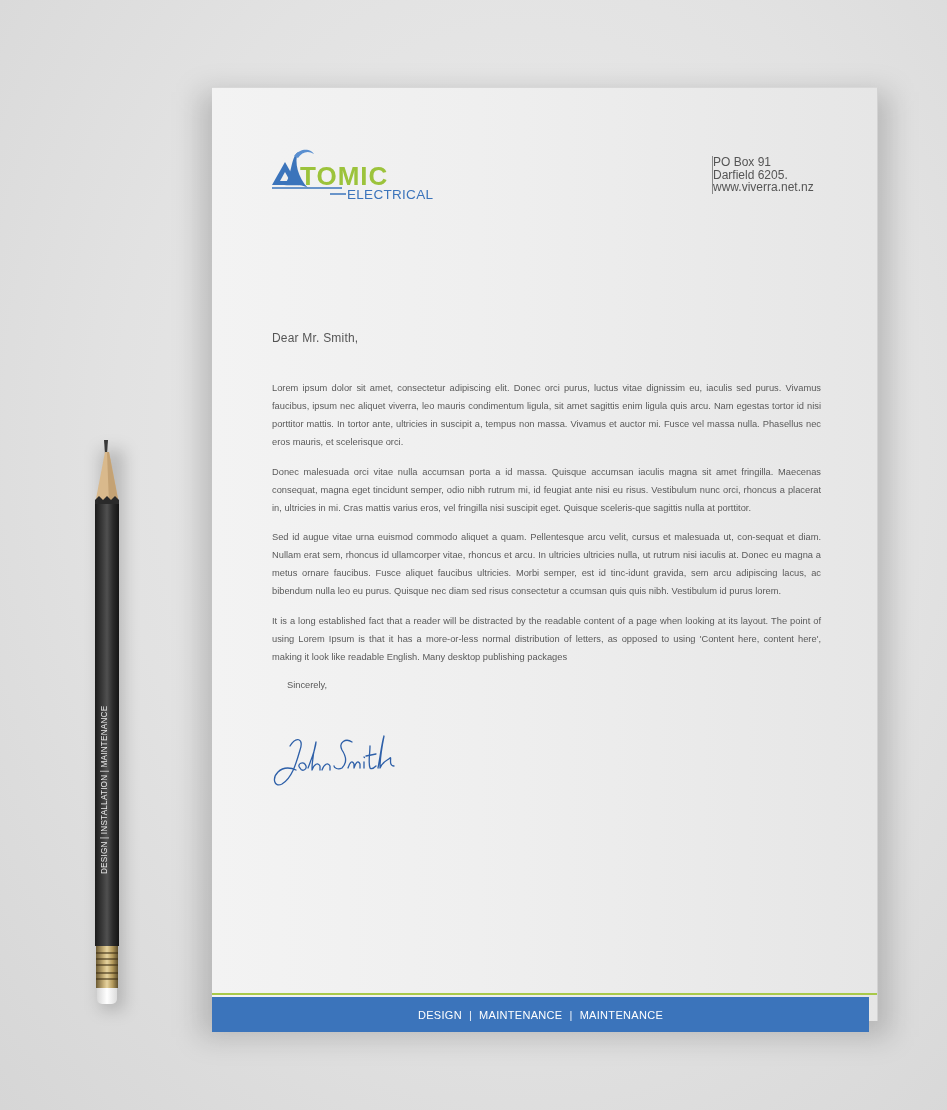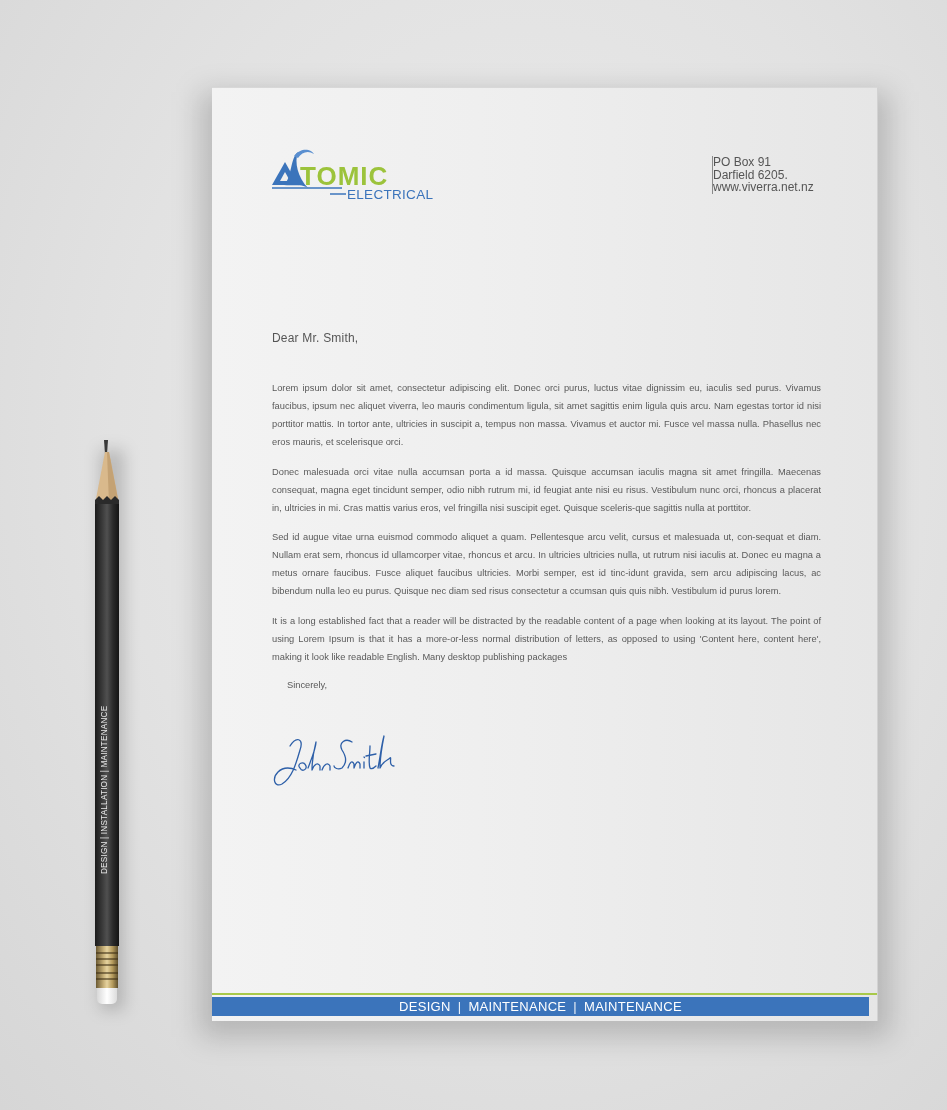--- a/index.html
+++ b/index.html
@@ -37,24 +37,24 @@
     .body-text p { margin: 0 0 11.6px 0; }
     .closing {
       position: absolute; left: 60px; top: 592px;
       font-size: 9.3px; color: #5a5a5a; margin-left: 15px;
     }
     .signature { position: absolute; left: 58px; top: 640px; width: 130px; height: 62px; }
     .footer-line {
       position: absolute; left: 0; right: 0; top: 905px; height: 2px; background: #a8c94a;
     }
     .footer-bar {
-      position: absolute; left: 0; right: 8px; top: 909px; height: 19px;
+      position: absolute; left: 0; right: 8px; top: 909px; height: 35px;
       background: #3b74bb; color: #fff;
       display: flex; align-items: center; justify-content: center;
-      font-size: 13px; letter-spacing: 0.3px;
+      font-size: 11px; letter-spacing: 0.3px;
     }
     .footer-bar .sep { margin: 0 7px; opacity: 0.9; }
 
     
     .pencil-shadow {
       position: absolute; left: 100px; top: 450px; width: 24px; height: 560px;
       background: rgba(0,0,0,0.18); filter: blur(8px);
     }
     .pencil { position: absolute; left: 95px; top: 440px; width: 24px; height: 565px; }
     .pencil .tip {

